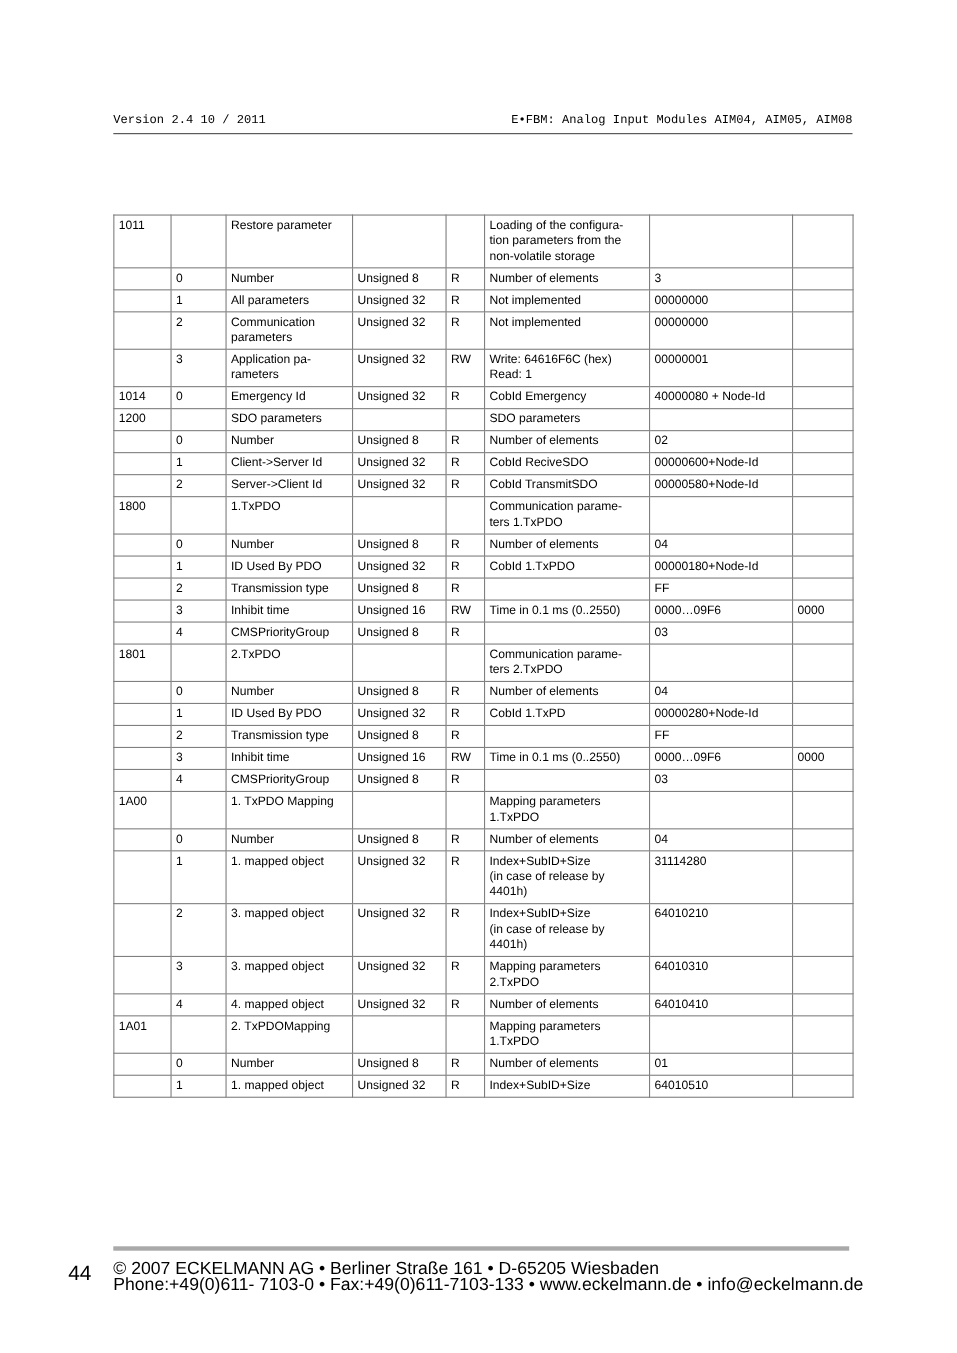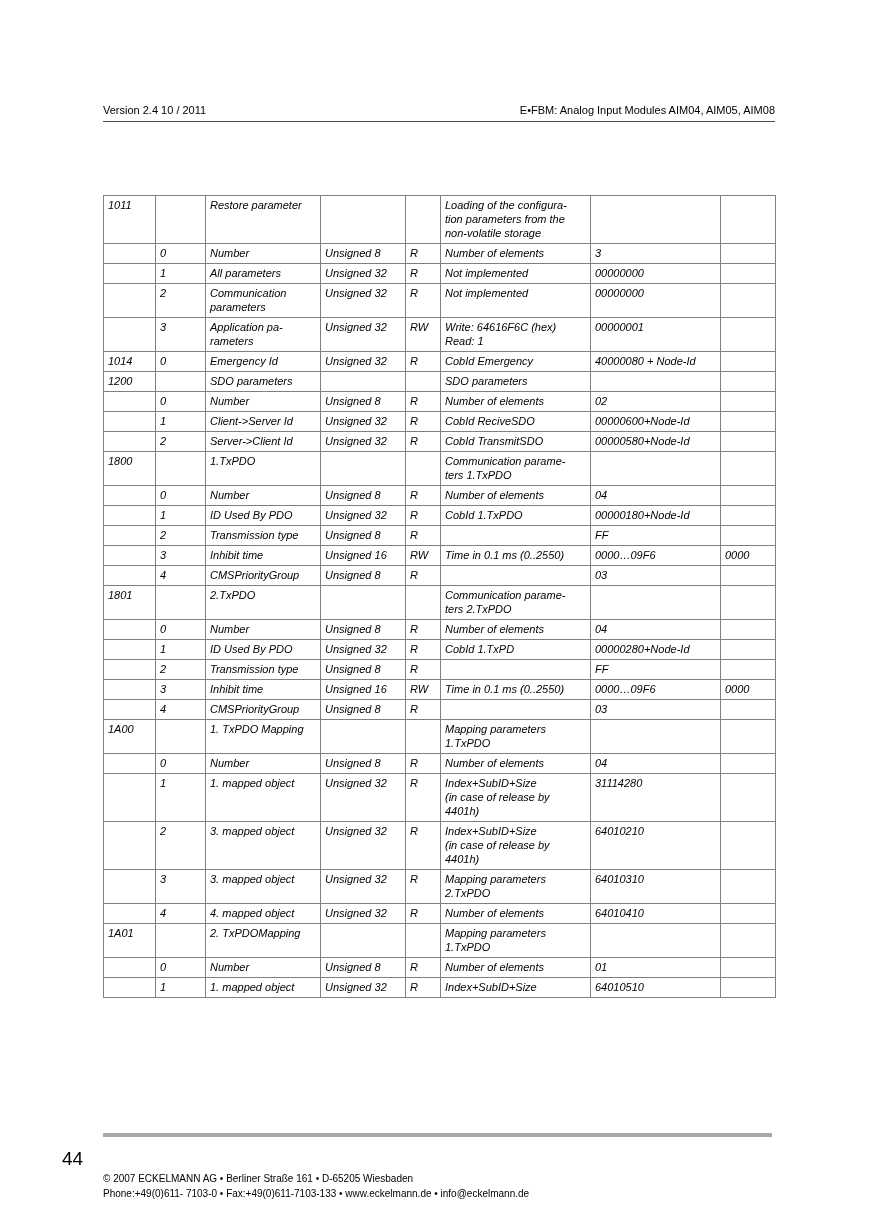--- a/index.html
+++ b/index.html
@@ -10,48 +10,48 @@
     font-family: "Liberation Sans", sans-serif;
     color: #000;
   }
   .page { position: absolute; inset: 0; background: #ffffff; }
 
   .header {
     position: absolute; left: 103px; top: 104px; width: 672px;
     display: flex; justify-content: space-between; align-items: center;
     font-size: 11px; padding-bottom: 5px;
     border-bottom: 1px solid #4a4a4a;
+    font-family: Liberation Mono, monospace;
   }
 
   table.obj {
     position: absolute; left: 103px; top: 195px; width: 672px;
     border-collapse: collapse; table-layout: fixed;
     font-size: 11px;
-    font-style: italic;
   }
   table.obj td {
     border: 1px solid #7f7f7f;
     vertical-align: top;
     padding: 2px 4px 3px 4px;
     line-height: 14px;
     white-space: pre-line;
     overflow: hidden;
   }
 
   .footer-bar {
     position: absolute; left: 103px; top: 1133px;
     width: 669px; height: 4px; background: #a9a9a9;
   }
   .page-number {
     position: absolute; left: 62px; top: 1148px;
     font-size: 19px;
   }
   .footer-text {
     position: absolute; left: 103px; top: 1146px;
-    font-size: 10px; line-height: 15px; margin-top: 25px;
+    font-size: 16px; line-height: 15px;
   }
 </style>
 </head>
 <body>
 
 <div class="page">
 
   <div class="header">
     <span>Version 2.4  10 / 2011</span>
     <span>E•FBM: Analog Input Modules AIM04, AIM05, AIM08</span>

